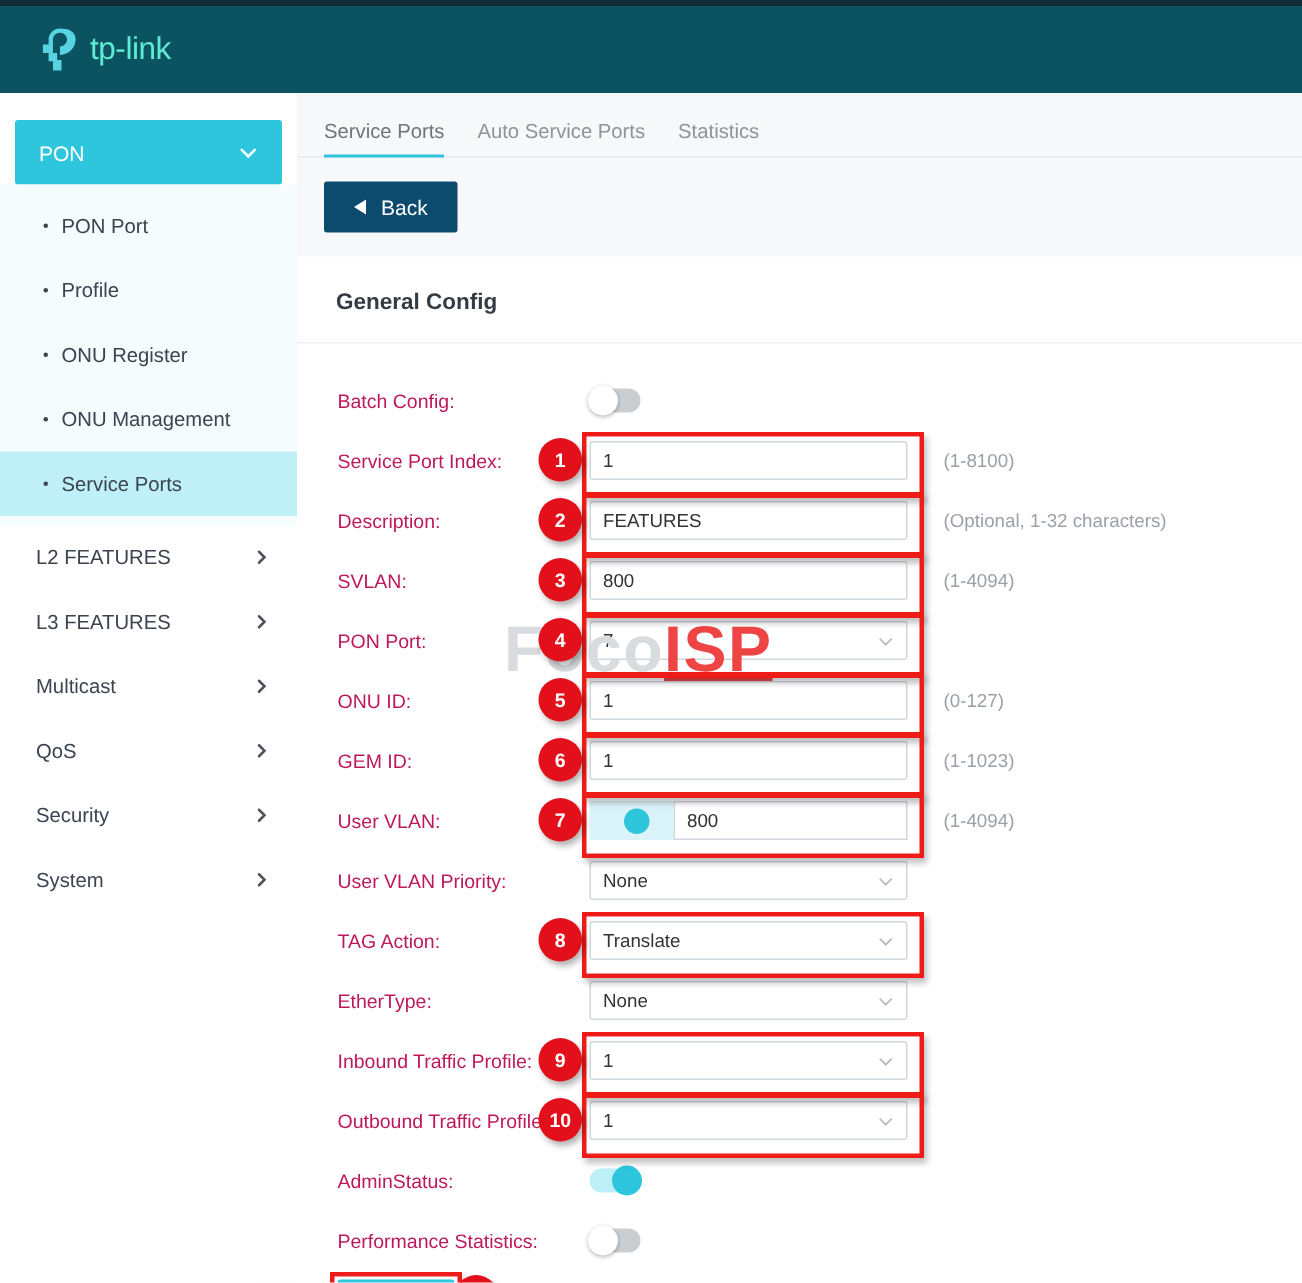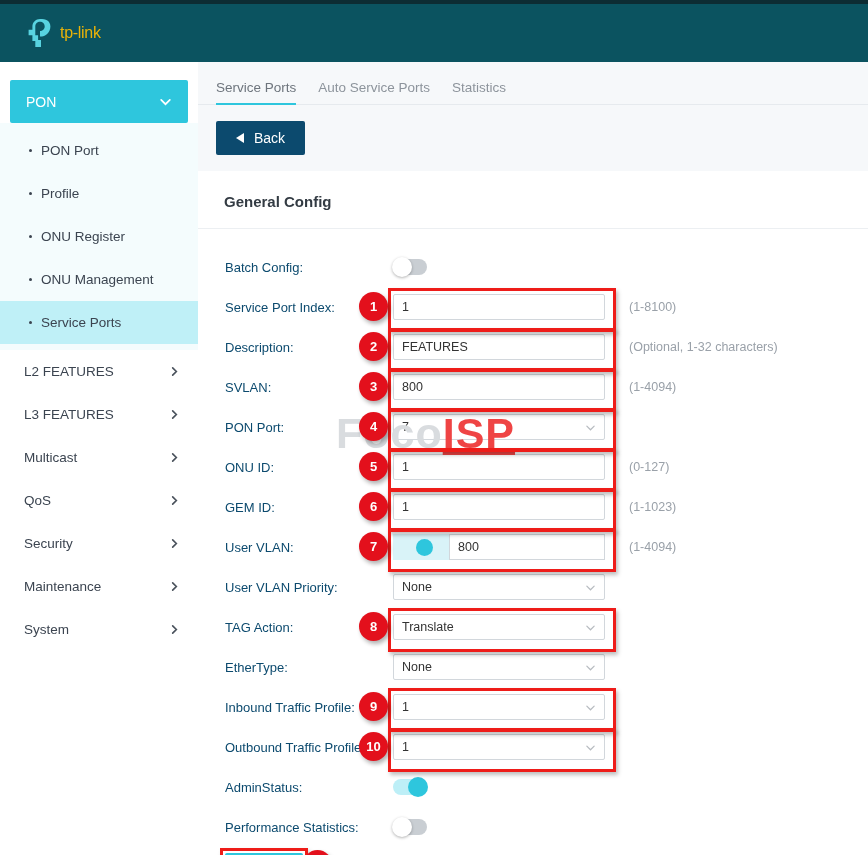--- a/index.html
+++ b/index.html
@@ -12,21 +12,21 @@
   #app { position: relative; width: 868px; height: 855px; }
 
   
   .topstrip { height: 4px; background: #0d2c33; }
   .header {
     height: 58px; background: #0b5360;
     display: flex; align-items: center; padding-left: 26px;
   }
   .logo { display: flex; align-items: center; gap: 6px; }
   .logo-mark { width: 28px; height: 30px; display: block; }
-  .logo-text { font-size: 16px; color: #eab308; letter-spacing: -0.3px; font-weight: 400; }
+  .logo-text { font-size: 21px; color: #5eead4; letter-spacing: -0.3px; font-weight: 400; }
 
   
   .body { display: flex; height: 793px; background: #f6f8fa; }
 
   
   .sidebar { width: 198px; background: #ffffff; flex: none; position: relative; }
   .pon-header {
     margin: 18px 10px 0 10px; height: 43px; background: #2ec6dd;
     display: flex; align-items: center; justify-content: space-between;
     padding: 0 16px; border-radius: 2px;
@@ -67,21 +67,21 @@
   }
   .tri { width: 0; height: 0; border-top: 5px solid transparent;
          border-bottom: 5px solid transparent; border-right: 8px solid #fff; }
 
   .panel { background: #ffffff; min-height: 690px; position: relative; }
   .panel-title { font-size: 15px; font-weight: bold; color: #333b43; padding: 22px 0 18px 26px; }
   .panel-div { height: 1px; background: #eceff2; }
 
   .form { padding: 18px 0 0 0; position: relative; }
   .row { display: flex; align-items: center; height: 40px; position: relative; }
-  .label { width: 195px; padding-left: 27px; font-size: 13px; color: #0c4a6e; flex: none; }
+  .label { width: 195px; padding-left: 27px; font-size: 13px; color: #be185d; flex: none; }
   .ctrl { position: relative; width: 212px; flex: none; }
   .hint { margin-left: 12px; font-size: 12.5px; color: #9aa1a9; white-space: nowrap; padding-left: 12px; }
 
   .inp {
     width: 212px; height: 26px; border: 1px solid #d2d7dc; background: #fff;
     font-size: 12.5px; color: #333; padding: 0 8px; border-radius: 2px;
     display: flex; align-items: center;
   }
   .sel {
     width: 212px; height: 26px; border: 1px solid #d2d7dc; background: #fff;
@@ -221,26 +221,20 @@
           <path d="M4 2L8 6L4 10" stroke="#4a525c" stroke-width="1.8" fill="none" stroke-linecap="round"></path>
         </svg>
       </div>
       <div class="grp">
         <span>Security</span>
         <svg class="chev-r" viewBox="0 0 12 12">
           <path d="M4 2L8 6L4 10" stroke="#4a525c" stroke-width="1.8" fill="none" stroke-linecap="round"></path>
         </svg>
       </div>
       <div class="grp">
-        <span>Maintenance</span>
-        <svg class="chev-r" viewBox="0 0 12 12">
-          <path d="M4 2L8 6L4 10" stroke="#4a525c" stroke-width="1.8" fill="none" stroke-linecap="round"></path>
-        </svg>
-      </div>
-      <div class="grp">
         <span>System</span>
         <svg class="chev-r" viewBox="0 0 12 12">
           <path d="M4 2L8 6L4 10" stroke="#4a525c" stroke-width="1.8" fill="none" stroke-linecap="round"></path>
         </svg>
       </div>
     </div>
 
     <div class="main">
 
       <div class="tabs">

